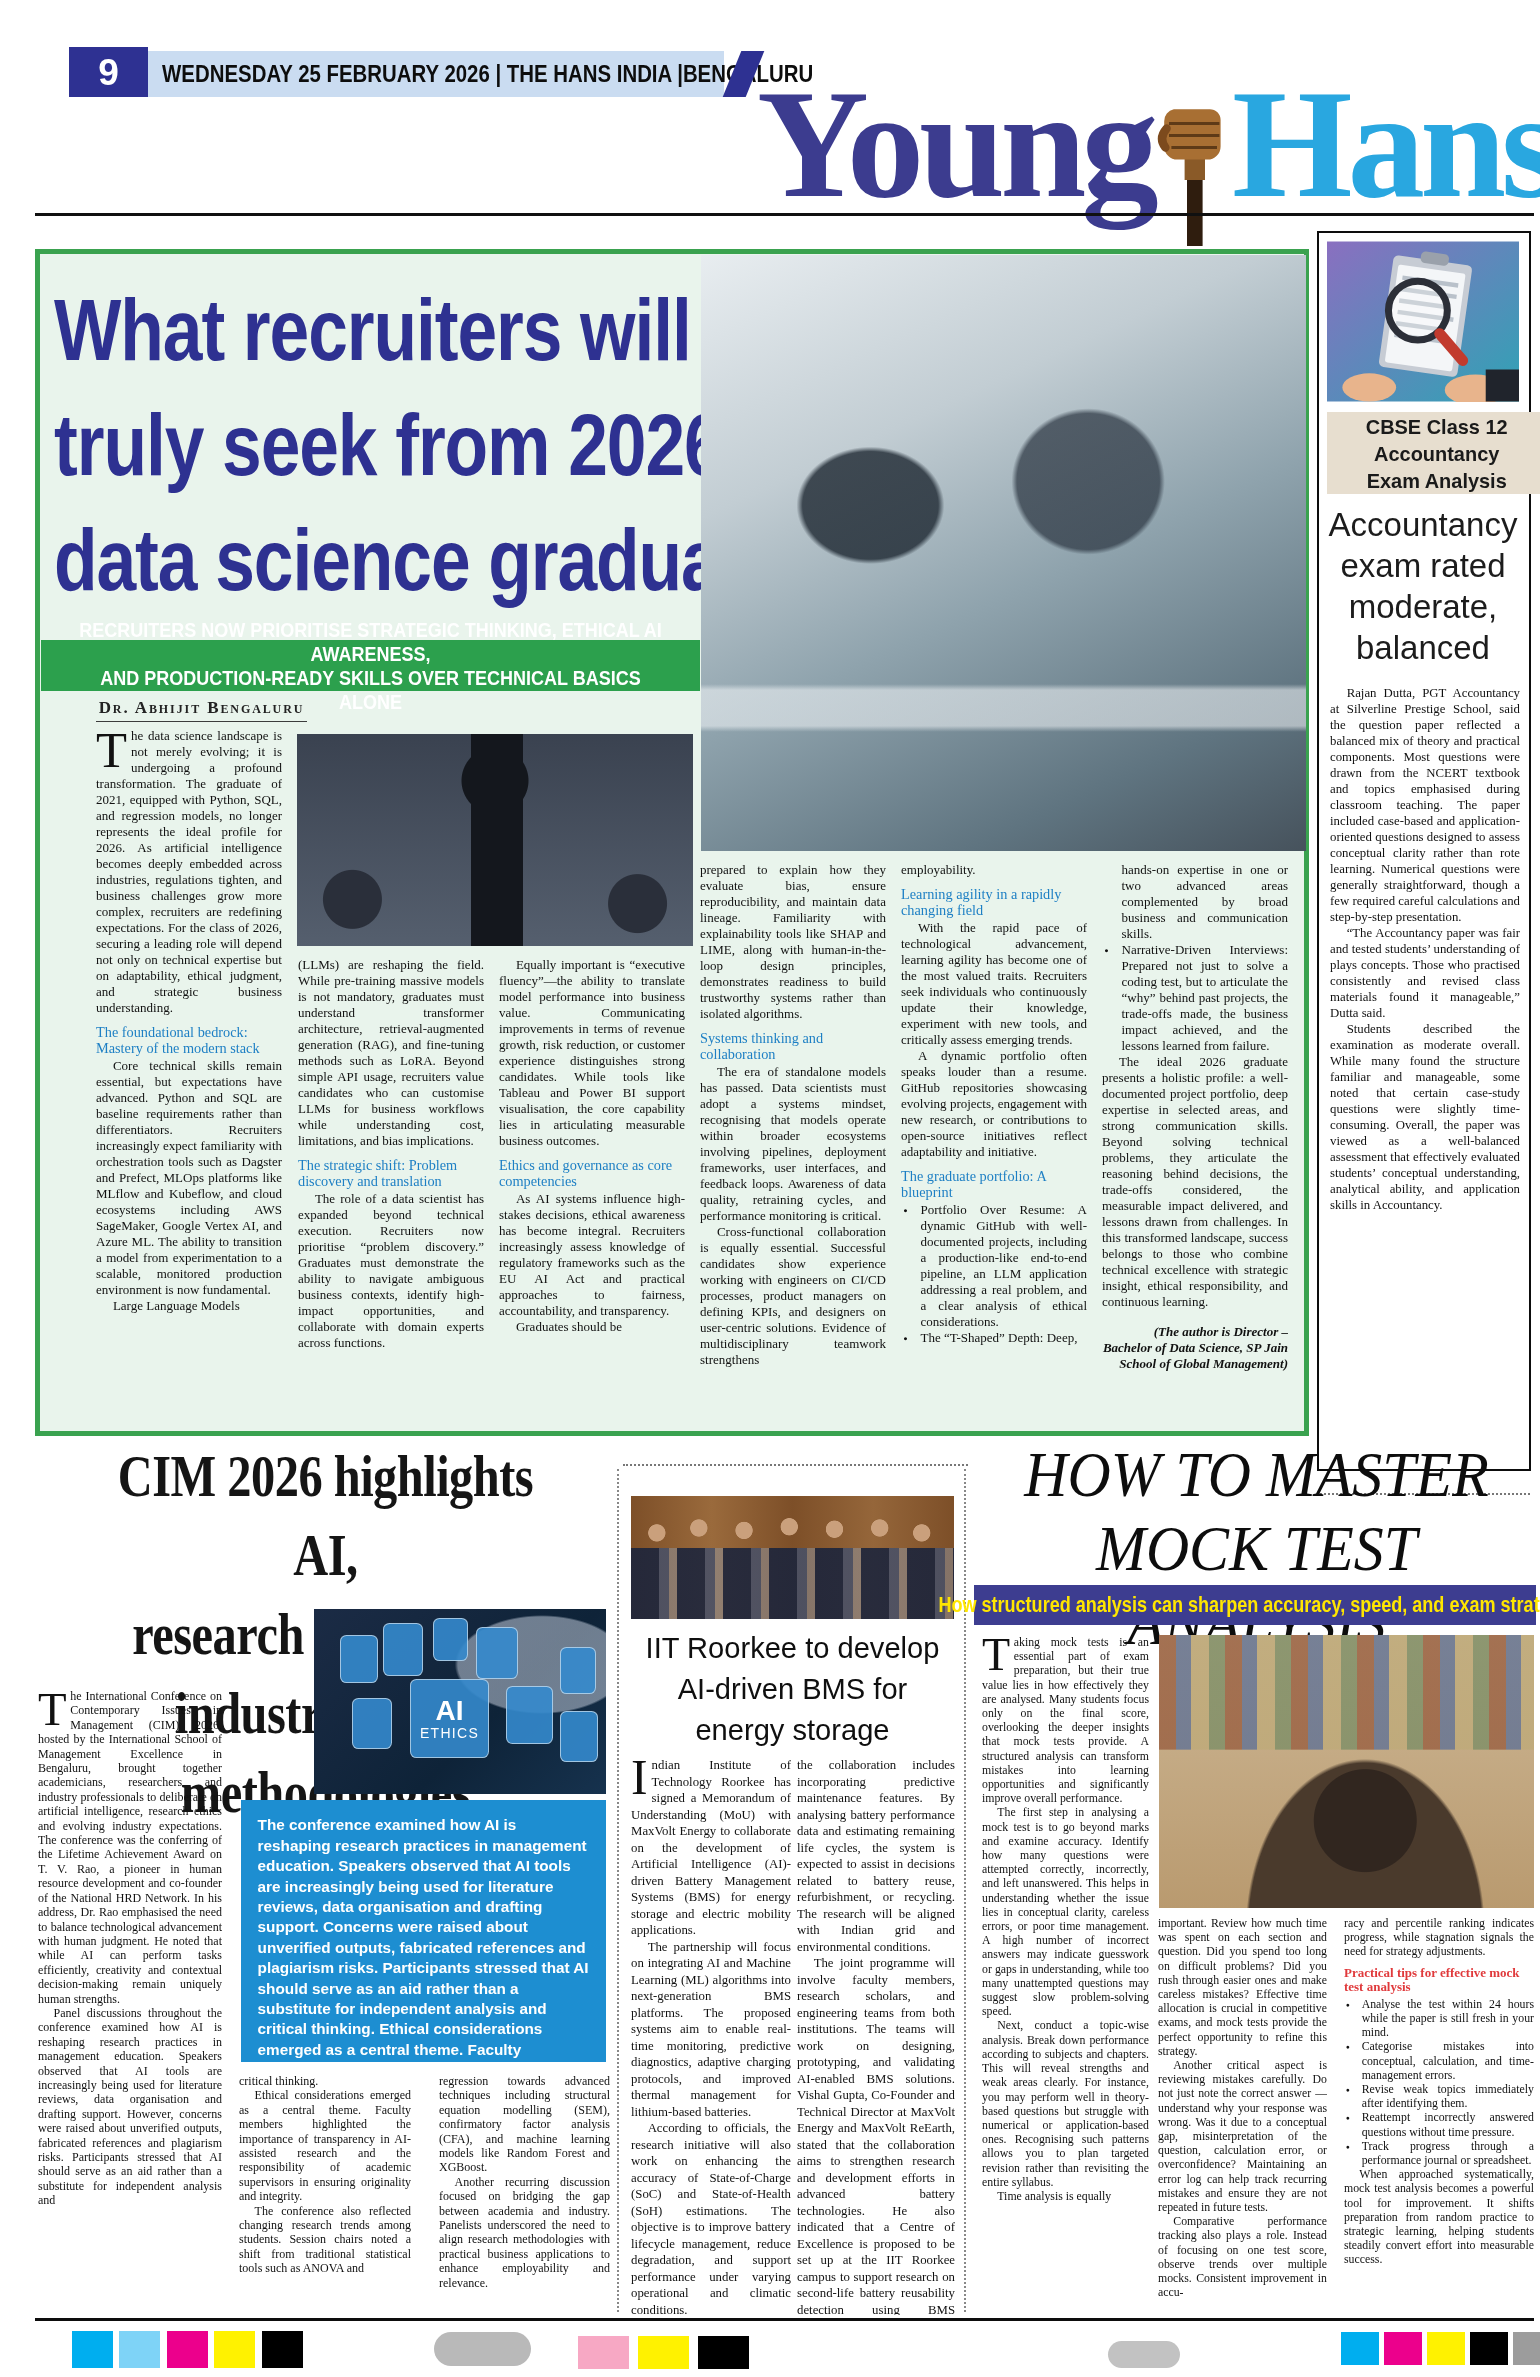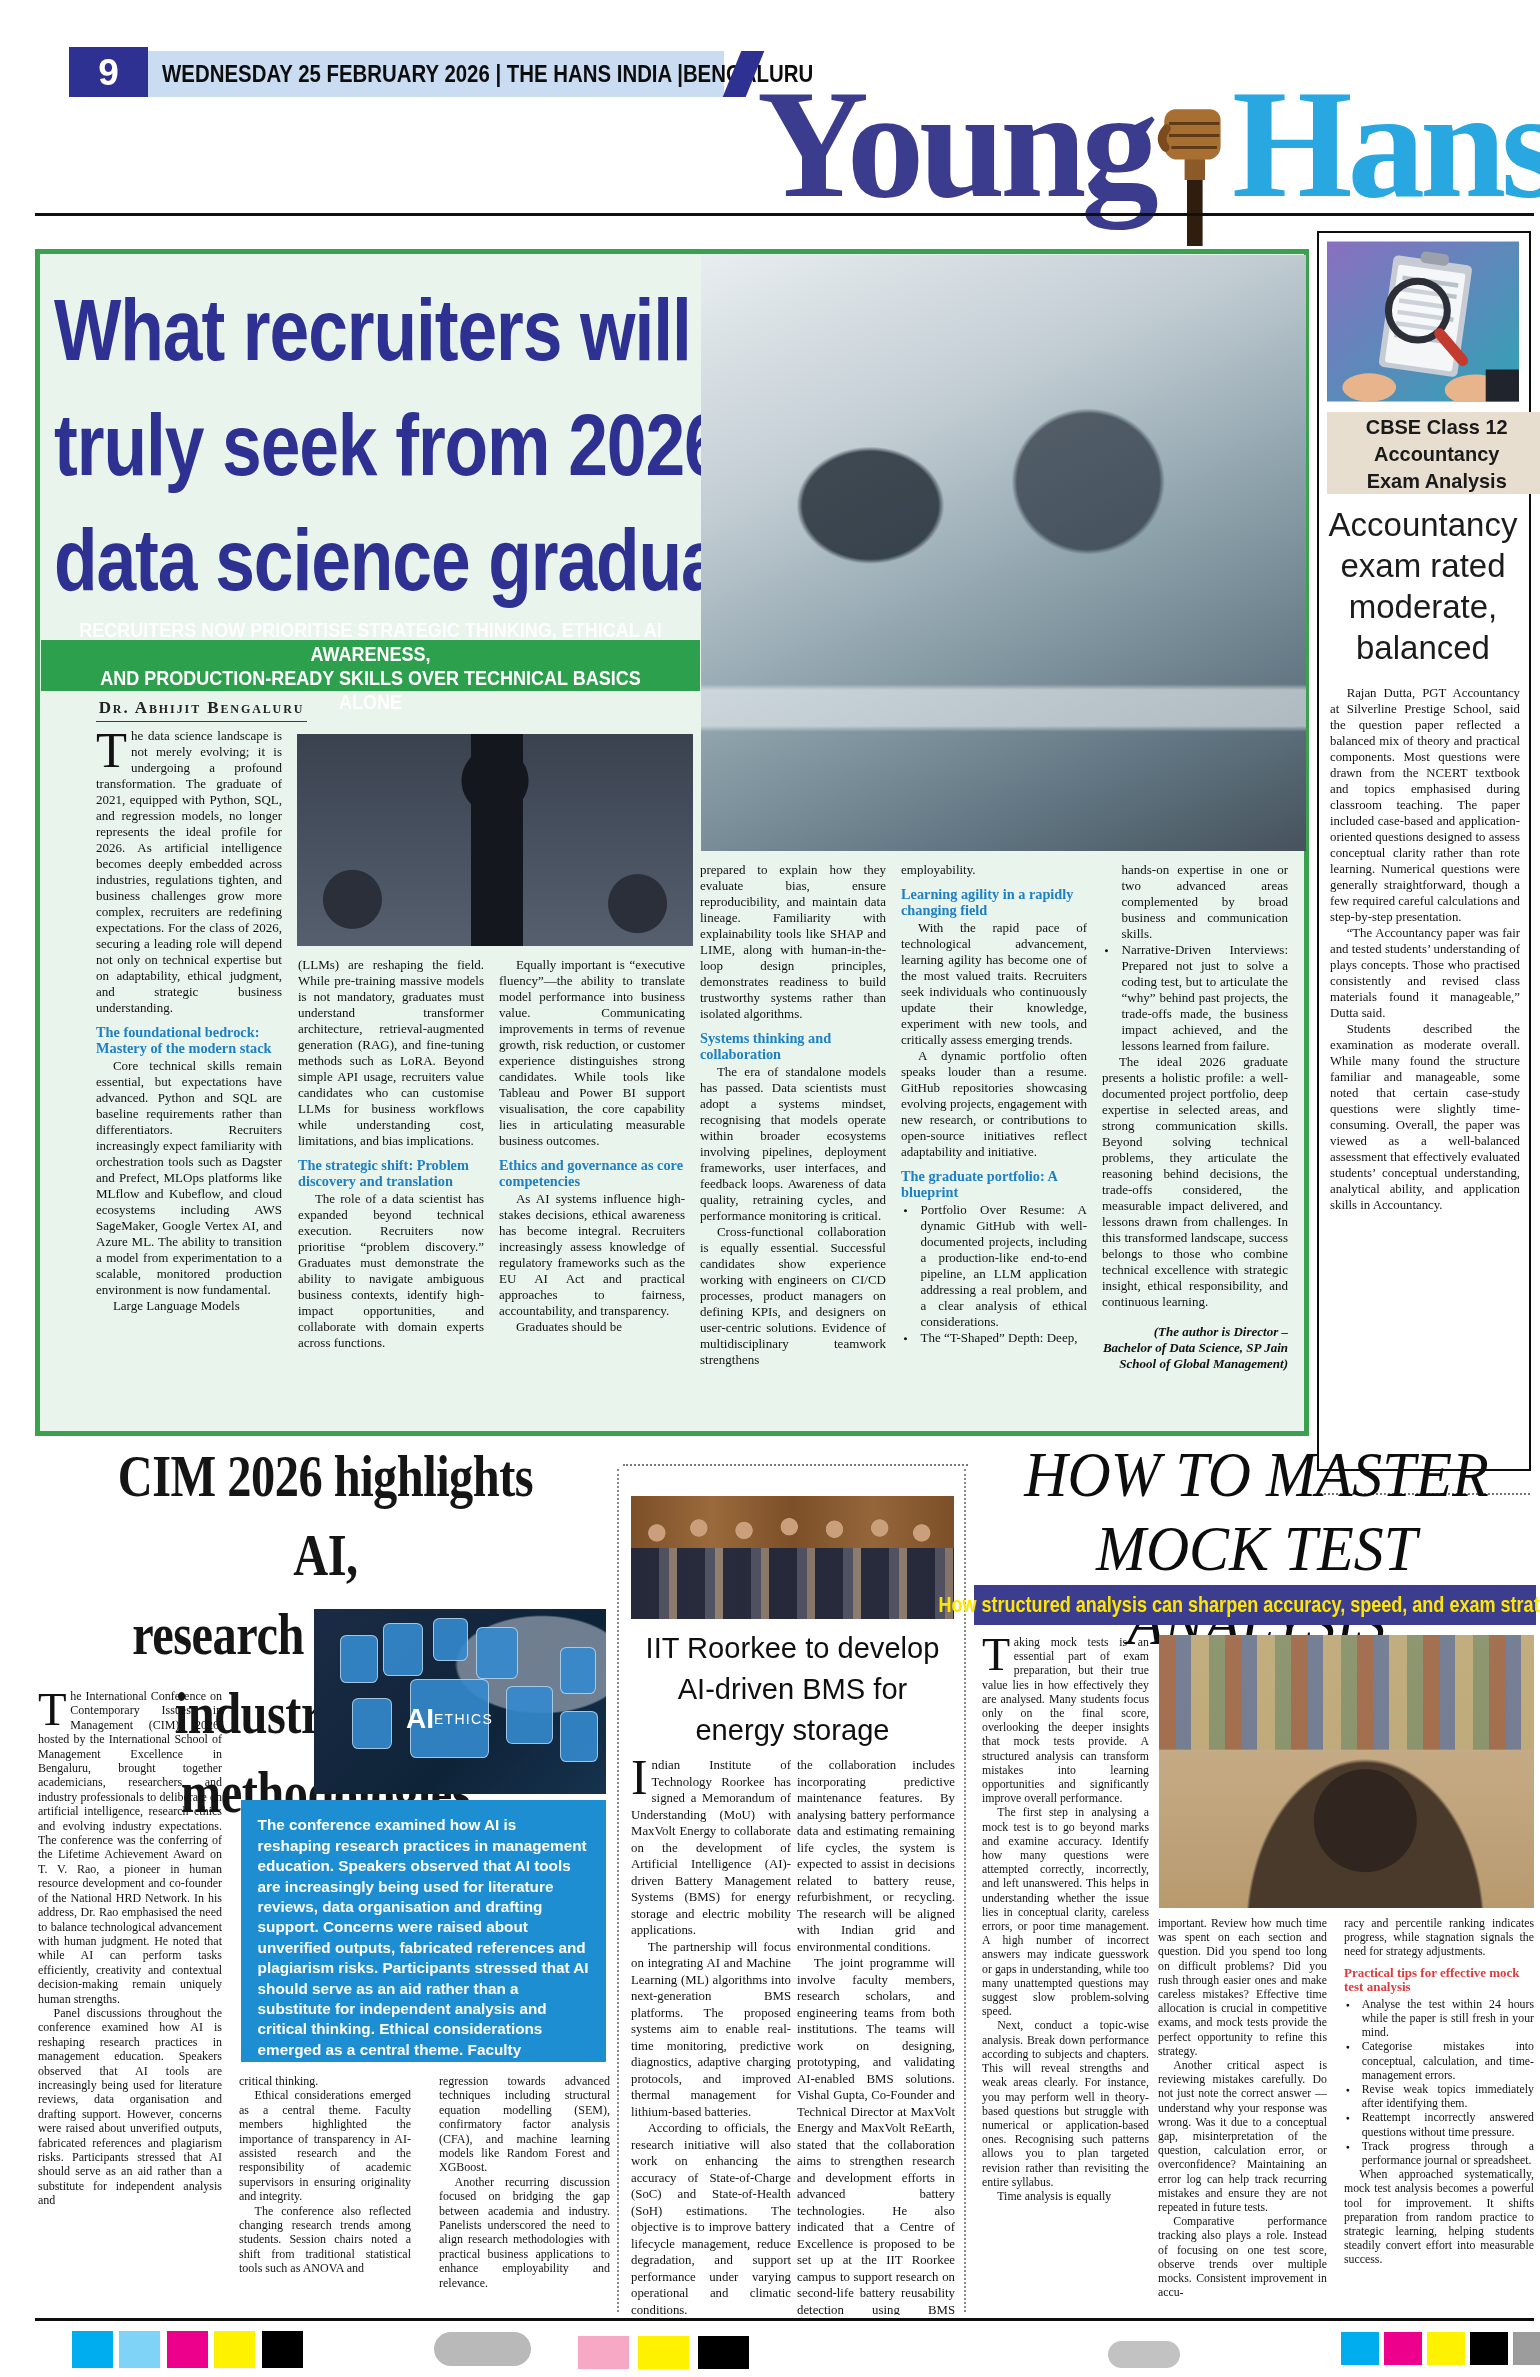--- a/index.html
+++ b/index.html
@@ -67,21 +67,21 @@
   #mcol1{left:96px;top:728px;height:690px;}
   #mcol2{left:298px;top:957px;height:461px;}
   #mcol3{left:499px;top:957px;height:461px;}
   #mcol4{left:700px;top:862px;height:556px;}
   #mcol5{left:901px;top:862px;height:556px;}
   #mcol6{left:1102px;top:862px;height:556px;}
 
   .col .para{text-indent:1.3em;}
   .col .cont{}
   .col .drop::first-letter{float:left;font-size:3.9em;line-height:.78;padding:.05em .08em 0 0;}
-  .col .subhead{color:#1d7fc4;font-weight:700;text-align:left;margin:.55em 0 .15em;line-height:1.12;font-size:1.1em;}
+  .col .subhead{color:#1d7fc4;font-weight:400;text-align:left;margin:.55em 0 .15em;line-height:1.12;font-size:1.1em;}
   .col .subheadred{color:#e03a3c;font-weight:700;text-align:left;margin:.55em 0 .15em;line-height:1.12;font-size:1.1em;}
   .col .bullet{padding-left:1.5em;position:relative;}
   .col .bullet::before{content:"\25CF";position:absolute;left:.3em;top:.12em;font-size:.55em;}
   .col .bulletcont{padding-left:1.5em;}
   .col .attrib{text-align:right;font-style:italic;font-weight:700;margin-top:1.1em;}
 
   
   #sidebar-box{left:1317px;top:231px;width:210px;height:1236px;border:2.6px solid #0d0d0d;background:#fff;}
   #sb-illus{left:1327px;top:241px;width:192px;height:161px;}
   #sb-kicker{left:1327px;top:412px;width:220px;height:82px;background:#e7decf;display:flex;align-items:center;justify-content:center;}
@@ -98,21 +98,21 @@
 
   
   #cim-headline{left:38px;top:1437px;width:575px;font:700 59px/79px "Liberation Serif",serif;
     color:#151515;text-align:center;white-space:pre-line;transform:scaleX(.82);transform-origin:center top;letter-spacing:-0.6px;}
   .cimcol{font:12px/14.4px "Liberation Serif",serif;}
   #cim-col1{left:38px;top:1689px;width:184px;height:619px;}
   #cim-photo{left:314px;top:1609px;width:292px;height:185px;background:
       radial-gradient(ellipse at 78% 30%,rgba(190,200,215,.55) 0 26%,transparent 27%),
       linear-gradient(135deg,#1b2b45,#0e2338 60%,#16324e);}
   .tile{position:absolute;background:rgba(52,138,205,.9);border:1.3px solid rgba(255,255,255,.55);border-radius:6.4px;}
-  #tile-main{left:96px;top:70px;width:77px;height:77px;display:flex;flex-direction:row;align-items:center;justify-content:center;color:#fff;font-family:"Liberation Sans",sans-serif;}
+  #tile-main{left:96px;top:70px;width:77px;height:77px;display:flex;flex-direction:column;align-items:center;justify-content:center;color:#fff;font-family:"Liberation Sans",sans-serif;}
   #tile-main .t1{font-size:28px;font-weight:700;line-height:1;}
   #tile-main .t2{font-size:14px;letter-spacing:1.3px;}
   #cim-bluebox{left:241px;top:1800px;width:365px;height:262px;background:#1d8ed1;box-sizing:border-box;
     padding:15.3px 16.6px;font:700 15.3px/20.4px "Liberation Sans",sans-serif;color:#fff;text-align:left;}
   #cim-col2{left:239px;top:2074px;width:172px;height:235px;}
   #cim-col3{left:439px;top:2074px;width:171px;height:235px;}
 
   
   #iit-photo{left:631px;top:1496px;width:323px;height:123px;background:
       radial-gradient(circle at 8% 30%,#caa07c 0 8.3px,transparent 9px),

